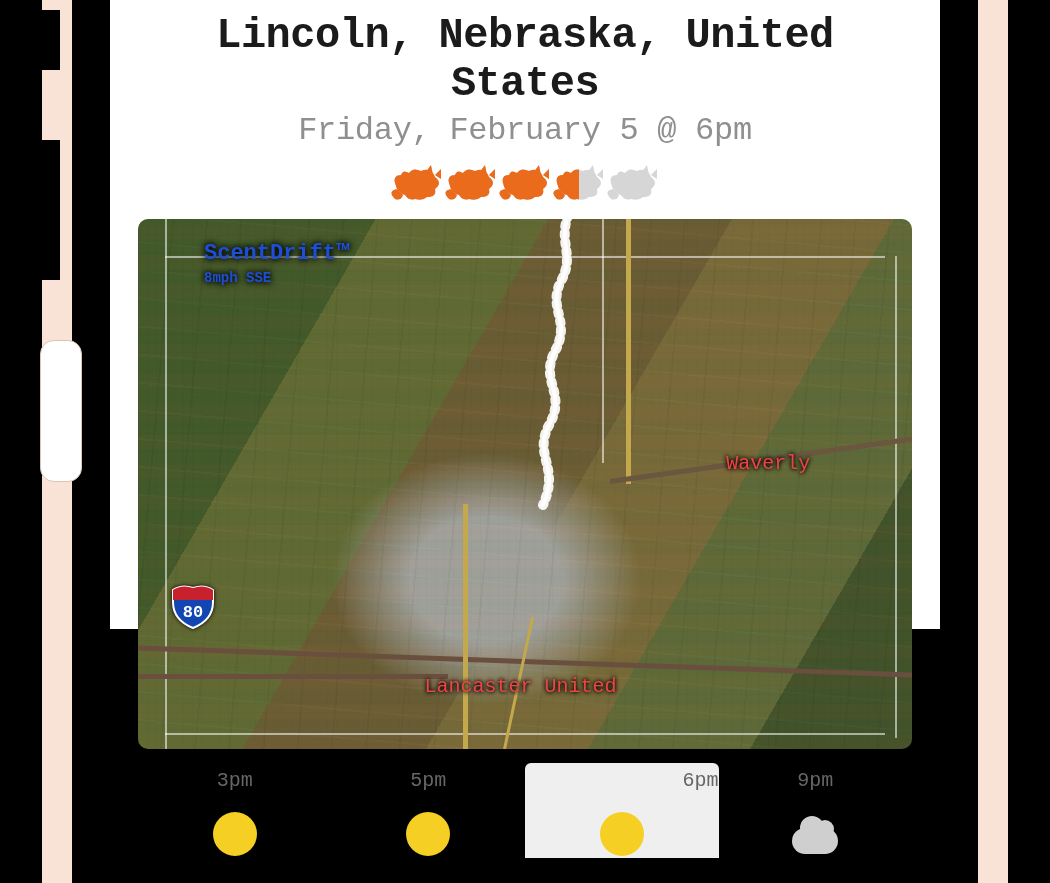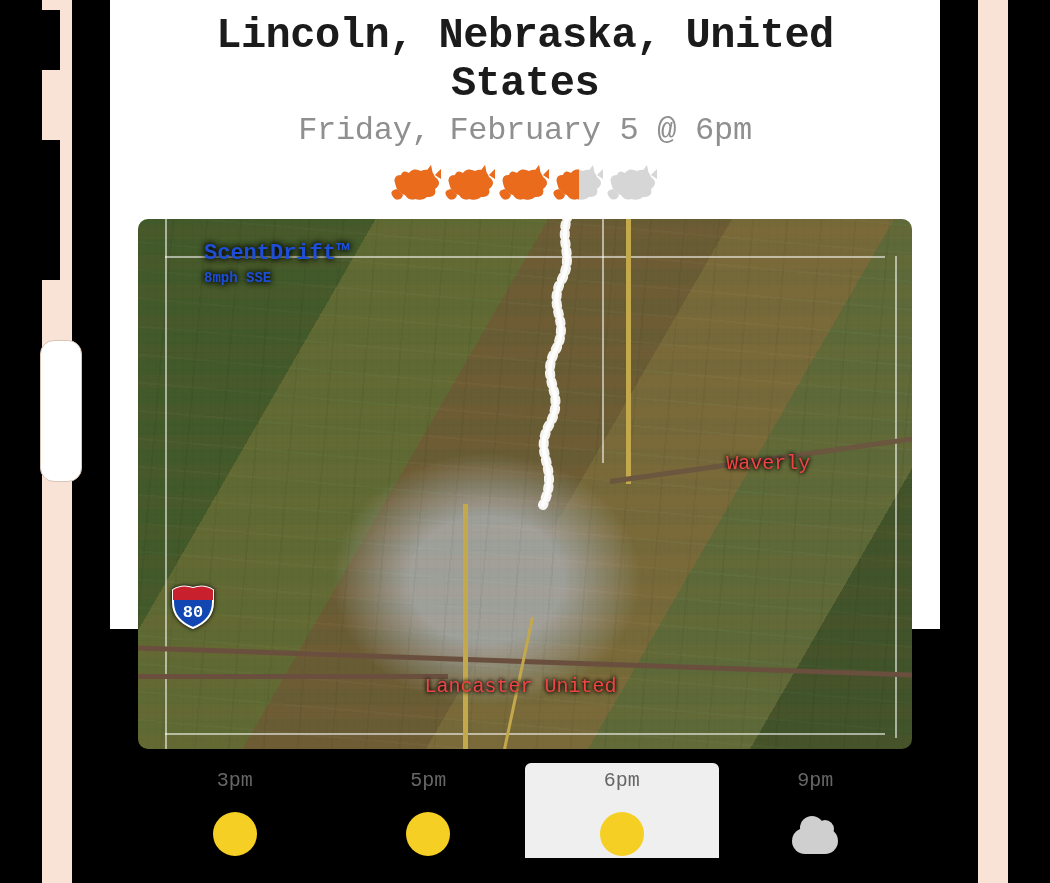--- a/index.html
+++ b/index.html
@@ -58,21 +58,21 @@
   #overlay-box{position:absolute;left:26px;top:22px;color:#1d4ed8;font-weight:700;text-shadow:0 0 6px #000,0 0 6px #000;margin-left:40px;}
   #overlay-box .line1{font-size:22px;}
   #overlay-box .line2{font-size:14px;margin-top:4px;}
   
   .drift{position:absolute;left:310px;top:-4px;pointer-events:none;}
   
   .shield{position:absolute;left:32px;top:365px;width:46px;height:46px;filter:drop-shadow(0 0 2px #000);}
   
   #hours{display:flex;margin-top:14px;}
   .hour{flex:1;text-align:center;padding:6px 0 0;}
-  .hour.sel{background:#efefef;border-radius:6px 6px 0 0;}
+  .hour.sel{background:#efefef;border-radius:6px 6px 0 0;text-align:right;}
   .hour .lbl{font-size:20px;color:#666;}
   .hour .icn{margin:20px auto 0;width:46px;height:46px;}
   .sun{width:44px;height:44px;border-radius:50%;background:#f5cf23;margin:0 auto;}
   .part{position:relative;width:46px;height:46px;margin:0 auto;}
   .part .cloud{position:absolute;left:0;bottom:4px;width:44px;height:24px;border-radius:20px;background:#d0d0d0;}
   .part .cloud::before{content:"";position:absolute;left:6px;top:-10px;width:22px;height:22px;border-radius:50%;background:#d0d0d0;}
   .part .cloud::after{content:"";position:absolute;right:4px;top:-6px;width:18px;height:18px;border-radius:50%;background:#d0d0d0;}
   .part .minisun{position:absolute;right:-2px;top:-2px;width:22px;height:22px;border-radius:50%;background:#f5cf23;}
   .cloudy{position:relative;width:46px;height:46px;margin:0 auto;}
   .cloudy .cloud{position:absolute;left:0;bottom:4px;width:46px;height:26px;border-radius:20px;background:#cfcfd0;}

